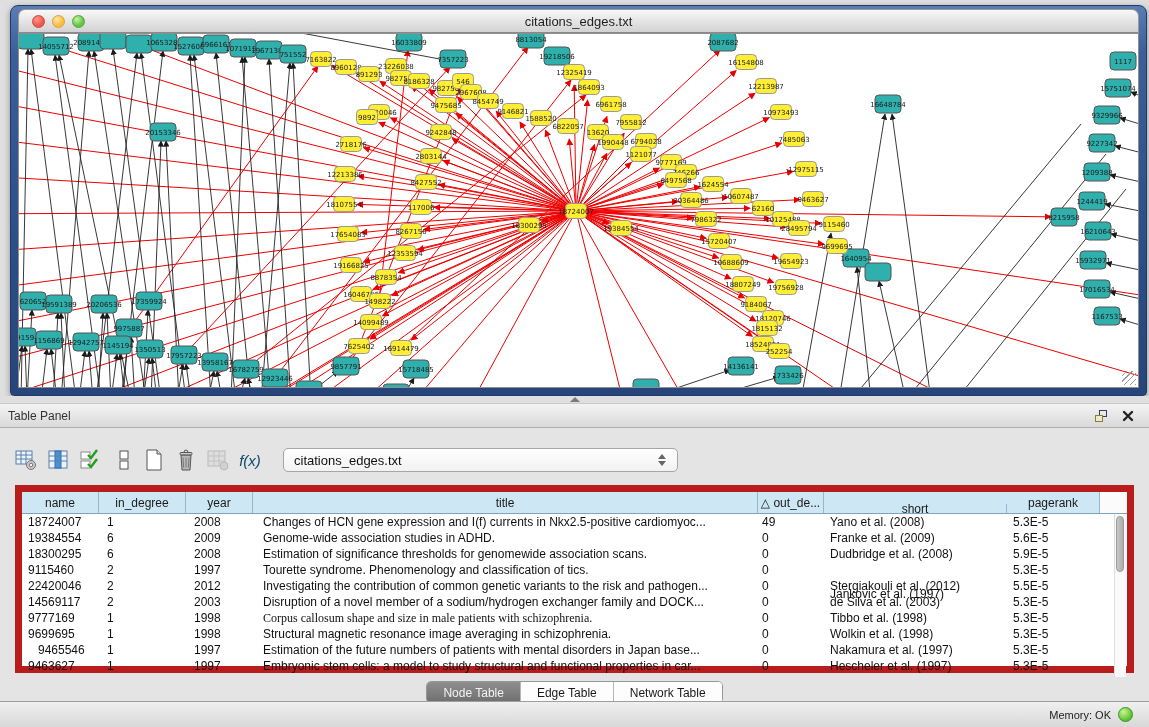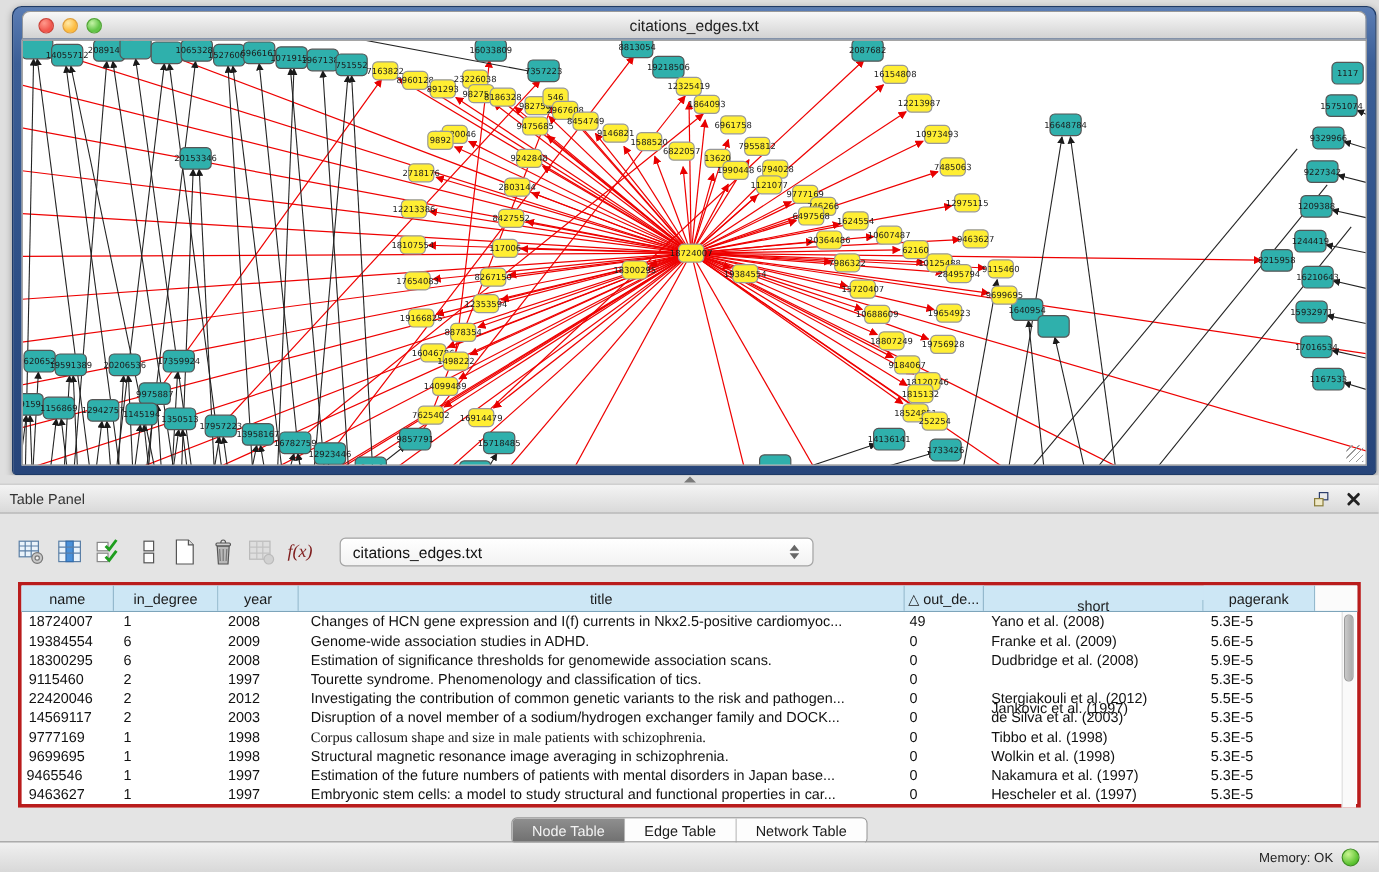--- a/index.html
+++ b/index.html
@@ -38,31 +38,31 @@
   .tp-header{position:absolute;left:0;top:0;width:100%;height:25px;box-sizing:border-box;
     background:linear-gradient(180deg,#f4f4f4,#d9d9d9);
     border-top:1px solid #cicic1;border-top:1px solid #c9c9c9;border-bottom:1px solid #aeaeae;}
   .tp-title{position:absolute;left:8px;top:5px;font-size:12px;color:#333;}
   .tp-float{position:absolute;right:40px;top:5px;width:15px;height:14px;cursor:pointer;}
   .tp-close{position:absolute;right:14px;top:5px;width:14px;height:14px;cursor:pointer;}
 
   .tp-toolbar{position:absolute;left:0;top:25px;width:100%;height:58px;}
   .tbtn{position:absolute;top:18px;width:28px;height:28px;display:flex;align-items:center;
     justify-content:center;border-radius:4px;}
-  .fx-label{font-size:15px;font-style:italic;font-family:Liberation Serif, serif;color:#7f1d1d;}
+  .fx-label{font-size:15px;font-style:italic;font-family:Liberation Sans, sans-serif;color:#0c4a6e;}
   .combo{position:absolute;left:283px;top:20px;width:395px;height:24px;box-sizing:border-box;
     background:linear-gradient(180deg,#ffffff,#f2f2f2);border:1px solid #a6a6a6;border-radius:5px;
     display:flex;align-items:center;}
   .combo-text{flex:1;padding-left:10px;font-size:13px;color:#111;}
   .combo-arrows{width:22px;display:flex;flex-direction:column;align-items:center;gap:2px;padding-right:4px;}
   .arr-up{width:0;height:0;border-left:4px solid transparent;border-right:4px solid transparent;border-bottom:5px solid #666;}
   .arr-dn{width:0;height:0;border-left:4px solid transparent;border-right:4px solid transparent;border-top:5px solid #666;}
 
   .tp-table{position:absolute;left:15px;top:82px;width:1119px;height:188px;box-sizing:border-box;
-    border:3px solid #b91c1c;background:#fff;}
+    border:7px solid #b91c1c;background:#fff;}
   .thead{display:flex;height:21px;background:#cde7f5;border-bottom:1px solid #7da4ba;}
   .th{box-sizing:border-box;border-right:1px solid #94b9cd;display:flex;align-items:center;
     justify-content:center;font-size:12px;color:#1a1a1a;background:#cde7f5;}
   .th.filler{background:#fbfbfb;border-right:none;flex:1;}
   .tbody{position:relative;}
   .tr{display:flex;height:16px;align-items:center;}
   .td{box-sizing:border-box;font-size:12px;color:#111;white-space:nowrap;overflow:hidden;}
   .vscroll{position:absolute;right:1px;top:22px;width:11px;height:163px;background:#fafafa;
     border-left:1px solid #e0e0e0;}
   .vthumb{position:absolute;left:1px;top:2px;width:8px;height:56px;border-radius:5px;
@@ -938,21 +938,21 @@
           <div class="tr">
             <div class="td" style="width: 77px; padding-left: 6px;">9699695</div>
             <div class="td" style="width: 87px; padding-left: 8px;">1</div>
             <div class="td" style="width: 67px; padding-left: 8px;">1998</div>
             <div class="td" style="width: 505px; padding-left: 10px;">Structural magnetic resonance image averaging in schizophrenia.</div>
             <div class="td" style="width: 66px; padding-left: 4px;">0</div>
             <div class="td" style="width: 183px; padding-left: 6px;">Wolkin et al. (1998)</div>
             <div class="td" style="width: 93px; padding-left: 6px;">5.3E-5</div>
           </div>
           <div class="tr">
-            <div class="td" style="width: 77px; padding-left: 4px;">9465546</div>
+            <div class="td" style="width: 77px; padding-left: 16px;">9465546</div>
             <div class="td" style="width: 87px; padding-left: 8px;">1</div>
             <div class="td" style="width: 67px; padding-left: 8px;">1997</div>
             <div class="td" style="width: 505px; padding-left: 10px;">Estimation of the future numbers of patients with mental disorders in Japan base...</div>
             <div class="td" style="width: 66px; padding-left: 4px;">0</div>
             <div class="td" style="width: 183px; padding-left: 6px;">Nakamura et al. (1997)</div>
             <div class="td" style="width: 93px; padding-left: 6px;">5.3E-5</div>
           </div>
           <div class="tr">
             <div class="td" style="width: 77px; padding-left: 6px;">9463627</div>
             <div class="td" style="width: 87px; padding-left: 8px;">1</div>

